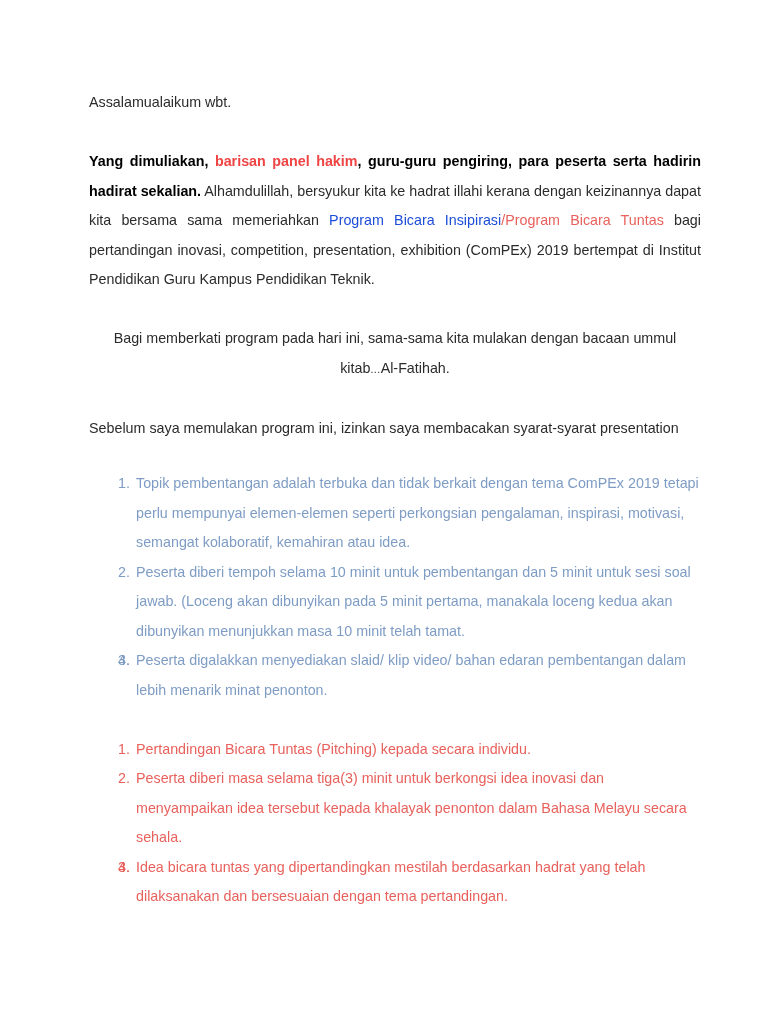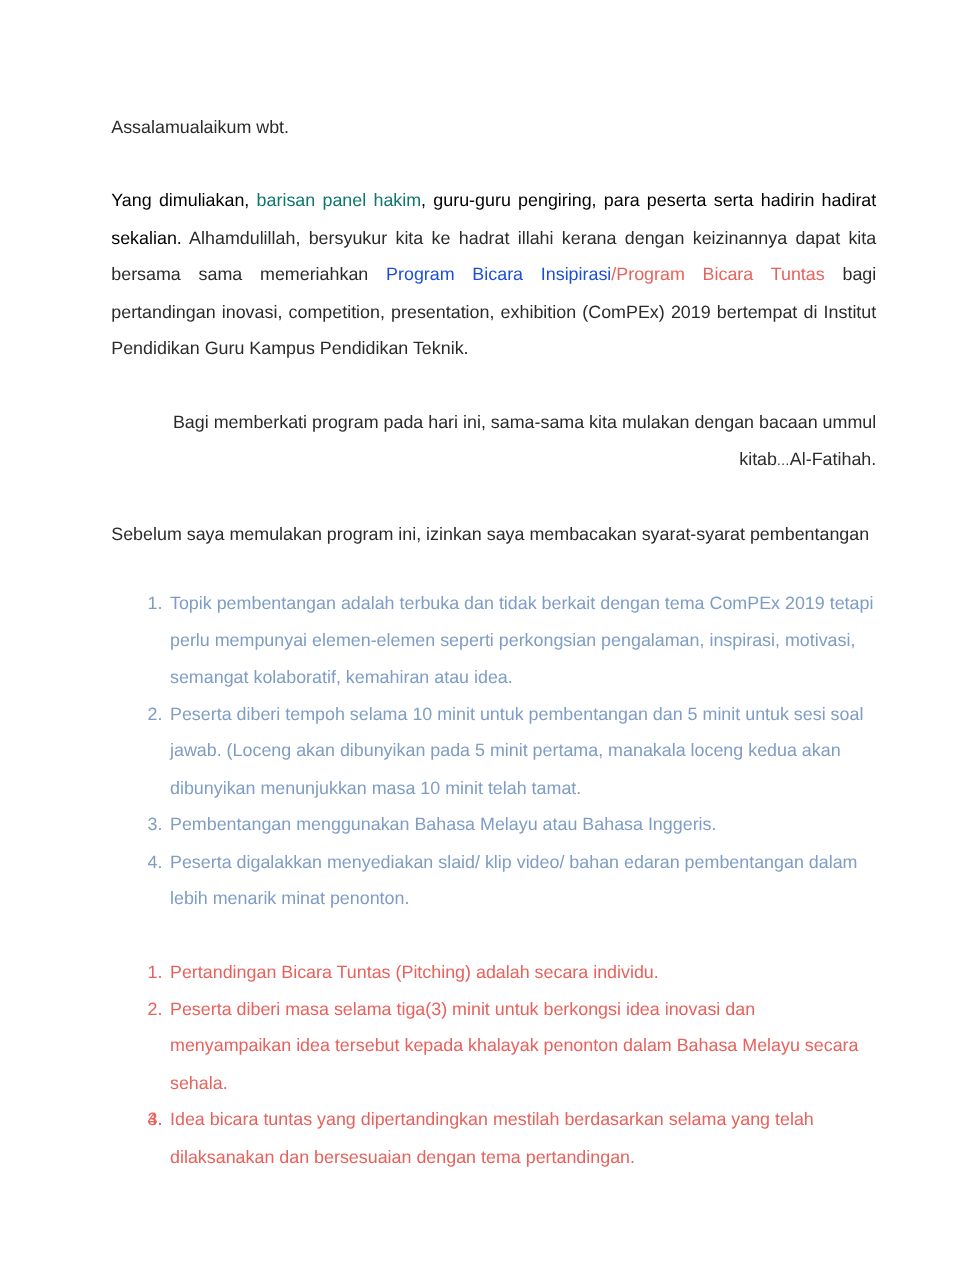--- a/index.html
+++ b/index.html
@@ -26,35 +26,35 @@
     font-size: 14.3px;
     line-height: 29.5px;
     color: #2b2b2b;
   }
   p.para {
     margin: 0 0 0 0;
     text-align: justify;
     text-justify: inter-word;
   }
   p.para.last-of-block {
-    text-align: right;
+    text-align: center;
   }
   .spacer-line {
     height: 29.5px;
   }
   .spacer-line-sm {
     height: 26px;
   }
   .bold {
-    font-weight: normal;
+    font-weight: bold;
     color: #000000;
   }
   .red-strong {
-    color: #0f766e;
-    font-weight: normal;
+    color: #ef4444;
+    font-weight: bold;
   }
   .red-soft {
     color: #e8615c;
   }
   .blue-soft {
     color: #1d4ed8;
   }
   .ellipsis-small {
     font-size: 10.5px;
     letter-spacing: 0.5px;
@@ -109,57 +109,56 @@
     <div class="spacer-line"></div>
 
     <p class="para"><span class="bold">Yang dimuliakan, </span><span class="red-strong">barisan panel hakim</span><span class="bold">, guru-guru pengiring, para peserta serta hadirin hadirat sekalian.</span><span> Alhamdulillah, bersyukur kita ke hadrat illahi kerana dengan keizinannya dapat kita bersama sama  memeriahkan </span><span class="blue-soft">Program Bicara Insipirasi</span><span class="red-soft">/</span><span class="red-soft">Program Bicara Tuntas</span><span> bagi pertandingan inovasi, competition, presentation, exhibition (ComPEx) 2019 bertempat di Institut Pendidikan Guru Kampus Pendidikan Teknik.</span></p>
 
     <div class="spacer-line"></div>
 
     <p class="para last-of-block"><span>Bagi memberkati program pada hari ini, sama-sama kita mulakan dengan bacaan ummul kitab</span><span class="ellipsis-small">...</span><span>Al-Fatihah.</span></p>
 
     <div class="spacer-line"></div>
 
-    <p class="para"><span>Sebelum saya memulakan program ini, izinkan saya membacakan syarat-syarat pembentangan</span></p>
+    <p class="para"><span>Sebelum saya memulakan program ini, izinkan saya membacakan syarat-syarat presentation</span></p>
 
     <div class="spacer-line-sm"></div>
 
     <ol class="num-list list-blue">
       <li>
         <span class="marker">1.</span>
         <span>Topik pembentangan adalah terbuka dan tidak berkait dengan tema ComPEx 2019 tetapi perlu mempunyai elemen-elemen seperti perkongsian pengalaman, inspirasi, motivasi, semangat kolaboratif, kemahiran atau idea.</span>
       </li>
       <li>
         <span class="marker">2.</span>
         <span>Peserta diberi tempoh selama 10 minit untuk pembentangan dan 5 minit untuk sesi soal jawab. (Loceng akan dibunyikan pada 5 minit pertama, manakala loceng kedua akan dibunyikan menunjukkan masa 10 minit telah tamat.</span>
       </li>
       <li>
         <span class="marker">3.</span>
-        <span>Pembentangan menggunakan Bahasa Melayu atau Bahasa Inggeris.</span>
       </li>
       <li>
         <span class="marker">4.</span>
         <span>Peserta digalakkan menyediakan slaid/ klip video/ bahan edaran pembentangan dalam lebih menarik minat penonton.</span>
       </li>
     </ol>
 
     <div class="spacer-line"></div>
 
     <ol class="num-list list-red">
       <li>
         <span class="marker">1.</span>
-        <span>Pertandingan Bicara Tuntas (Pitching) adalah secara individu.</span>
+        <span>Pertandingan Bicara Tuntas (Pitching) kepada secara individu.</span>
       </li>
       <li>
         <span class="marker">2.</span>
         <span>Peserta diberi masa selama tiga(3) minit untuk berkongsi idea inovasi dan menyampaikan idea tersebut kepada khalayak penonton dalam Bahasa Melayu secara sehala.</span>
       </li>
       <li>
         <span class="marker">3.</span>
       </li>
       <li>
         <span class="marker">4.</span>
-        <span>Idea bicara tuntas yang dipertandingkan mestilah berdasarkan selama yang telah dilaksanakan dan bersesuaian dengan tema pertandingan.</span>
+        <span>Idea bicara tuntas yang dipertandingkan mestilah berdasarkan hadrat yang telah dilaksanakan dan bersesuaian dengan tema pertandingan.</span>
       </li>
     </ol>
 
   </div>
 </div>
 
 </body></html>

